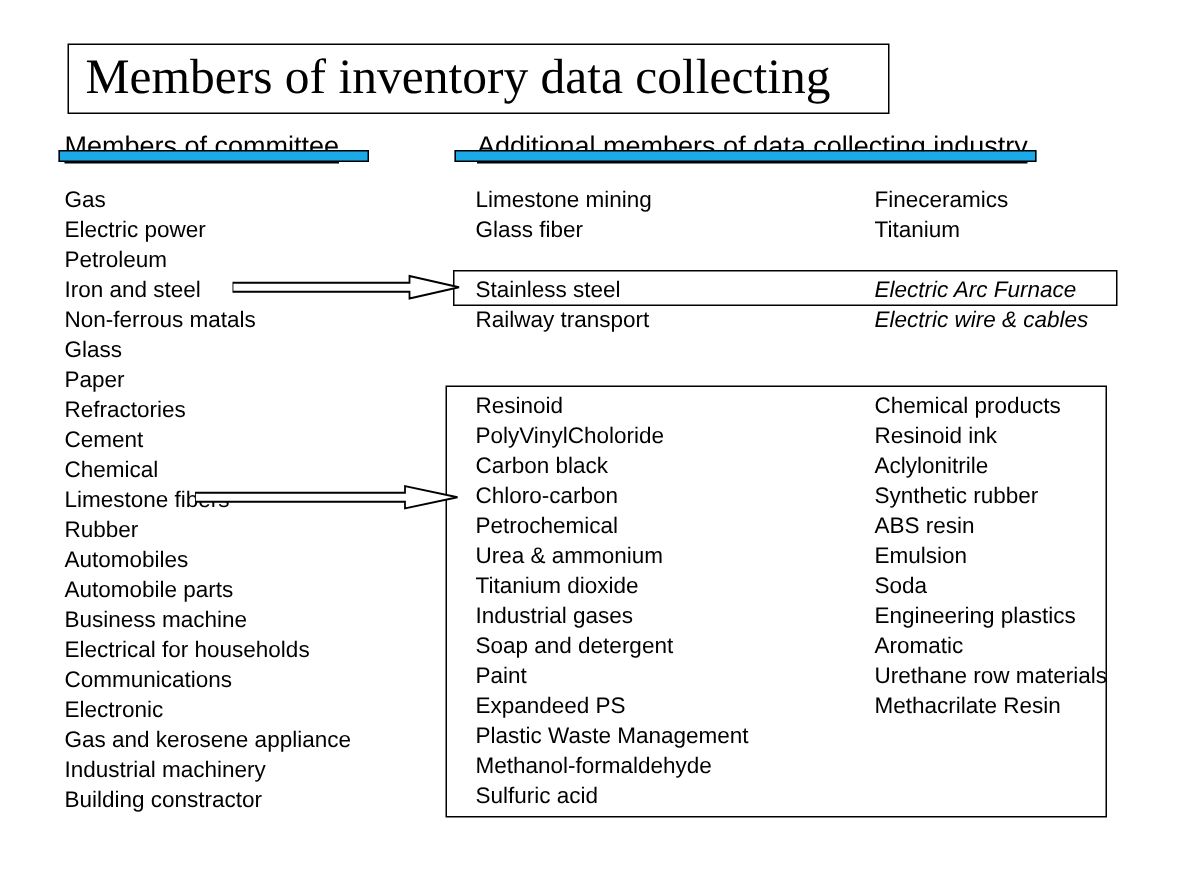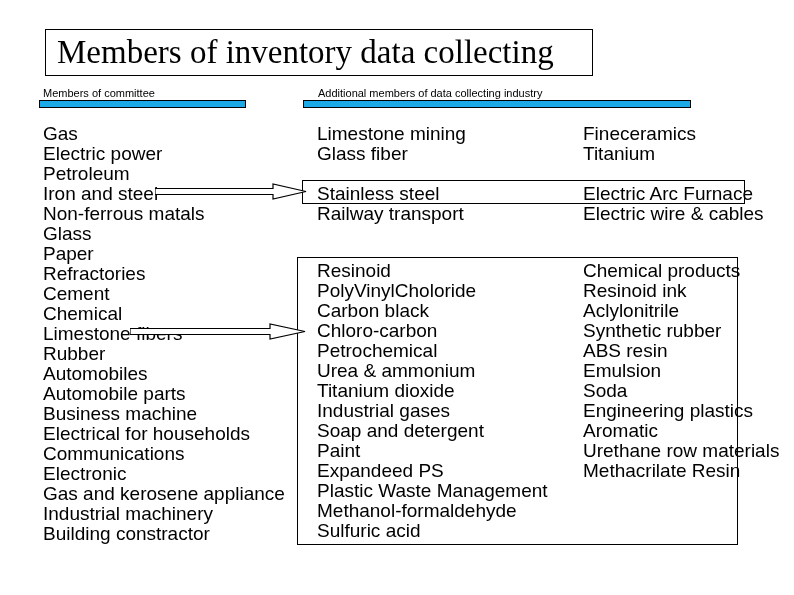--- a/index.html
+++ b/index.html
@@ -33,21 +33,21 @@
     font-size: 33px;
     line-height: 1;
     padding-left: 11px;
     white-space: nowrap;
     letter-spacing: 0px;
   }
 
   
   .section-header {
     position: absolute;
-    font-size: 11px;
+    font-size: 18px;
     line-height: 1;
     white-space: nowrap;
   }
   .section-header .label {
     display: inline-block;
     border-bottom: 1.5px solid #000000;
     padding-bottom: 2px;
   }
   .header-bar {
     position: absolute;
@@ -59,33 +59,33 @@
 
   #header-left { left: 43px; top: 88px; }
   #bar-left { left: 39px; top: 100px; width: 207px; }
 
   #header-right { left: 318px; top: 88px; }
   #bar-right { left: 303px; top: 100px; width: 388px; }
 
   
   .list-col {
     position: absolute;
-    font-size: 19px;
+    font-size: 15px;
     line-height: 20px;
     white-space: nowrap;
   }
   .list-col div { height: 20px; }
 
   #col-committee { left: 43px; top: 124px; }
 
   #col-mid-top   { left: 317px; top: 124px; }
   #col-right-top { left: 583px; top: 124px; }
 
   #col-mid-mid   { left: 317px; top: 184px; }
-  #col-right-mid { left: 583px; top: 184px; }
+  #col-right-mid { left: 583px; top: 184px; font-style: italic; }
 
   #col-mid-chem   { left: 317px; top: 261px; }
   #col-right-chem { left: 583px; top: 261px; }
 
   
   .outline-box {
     position: absolute;
     border: 1.5px solid #000000;
     box-sizing: border-box;
   }

